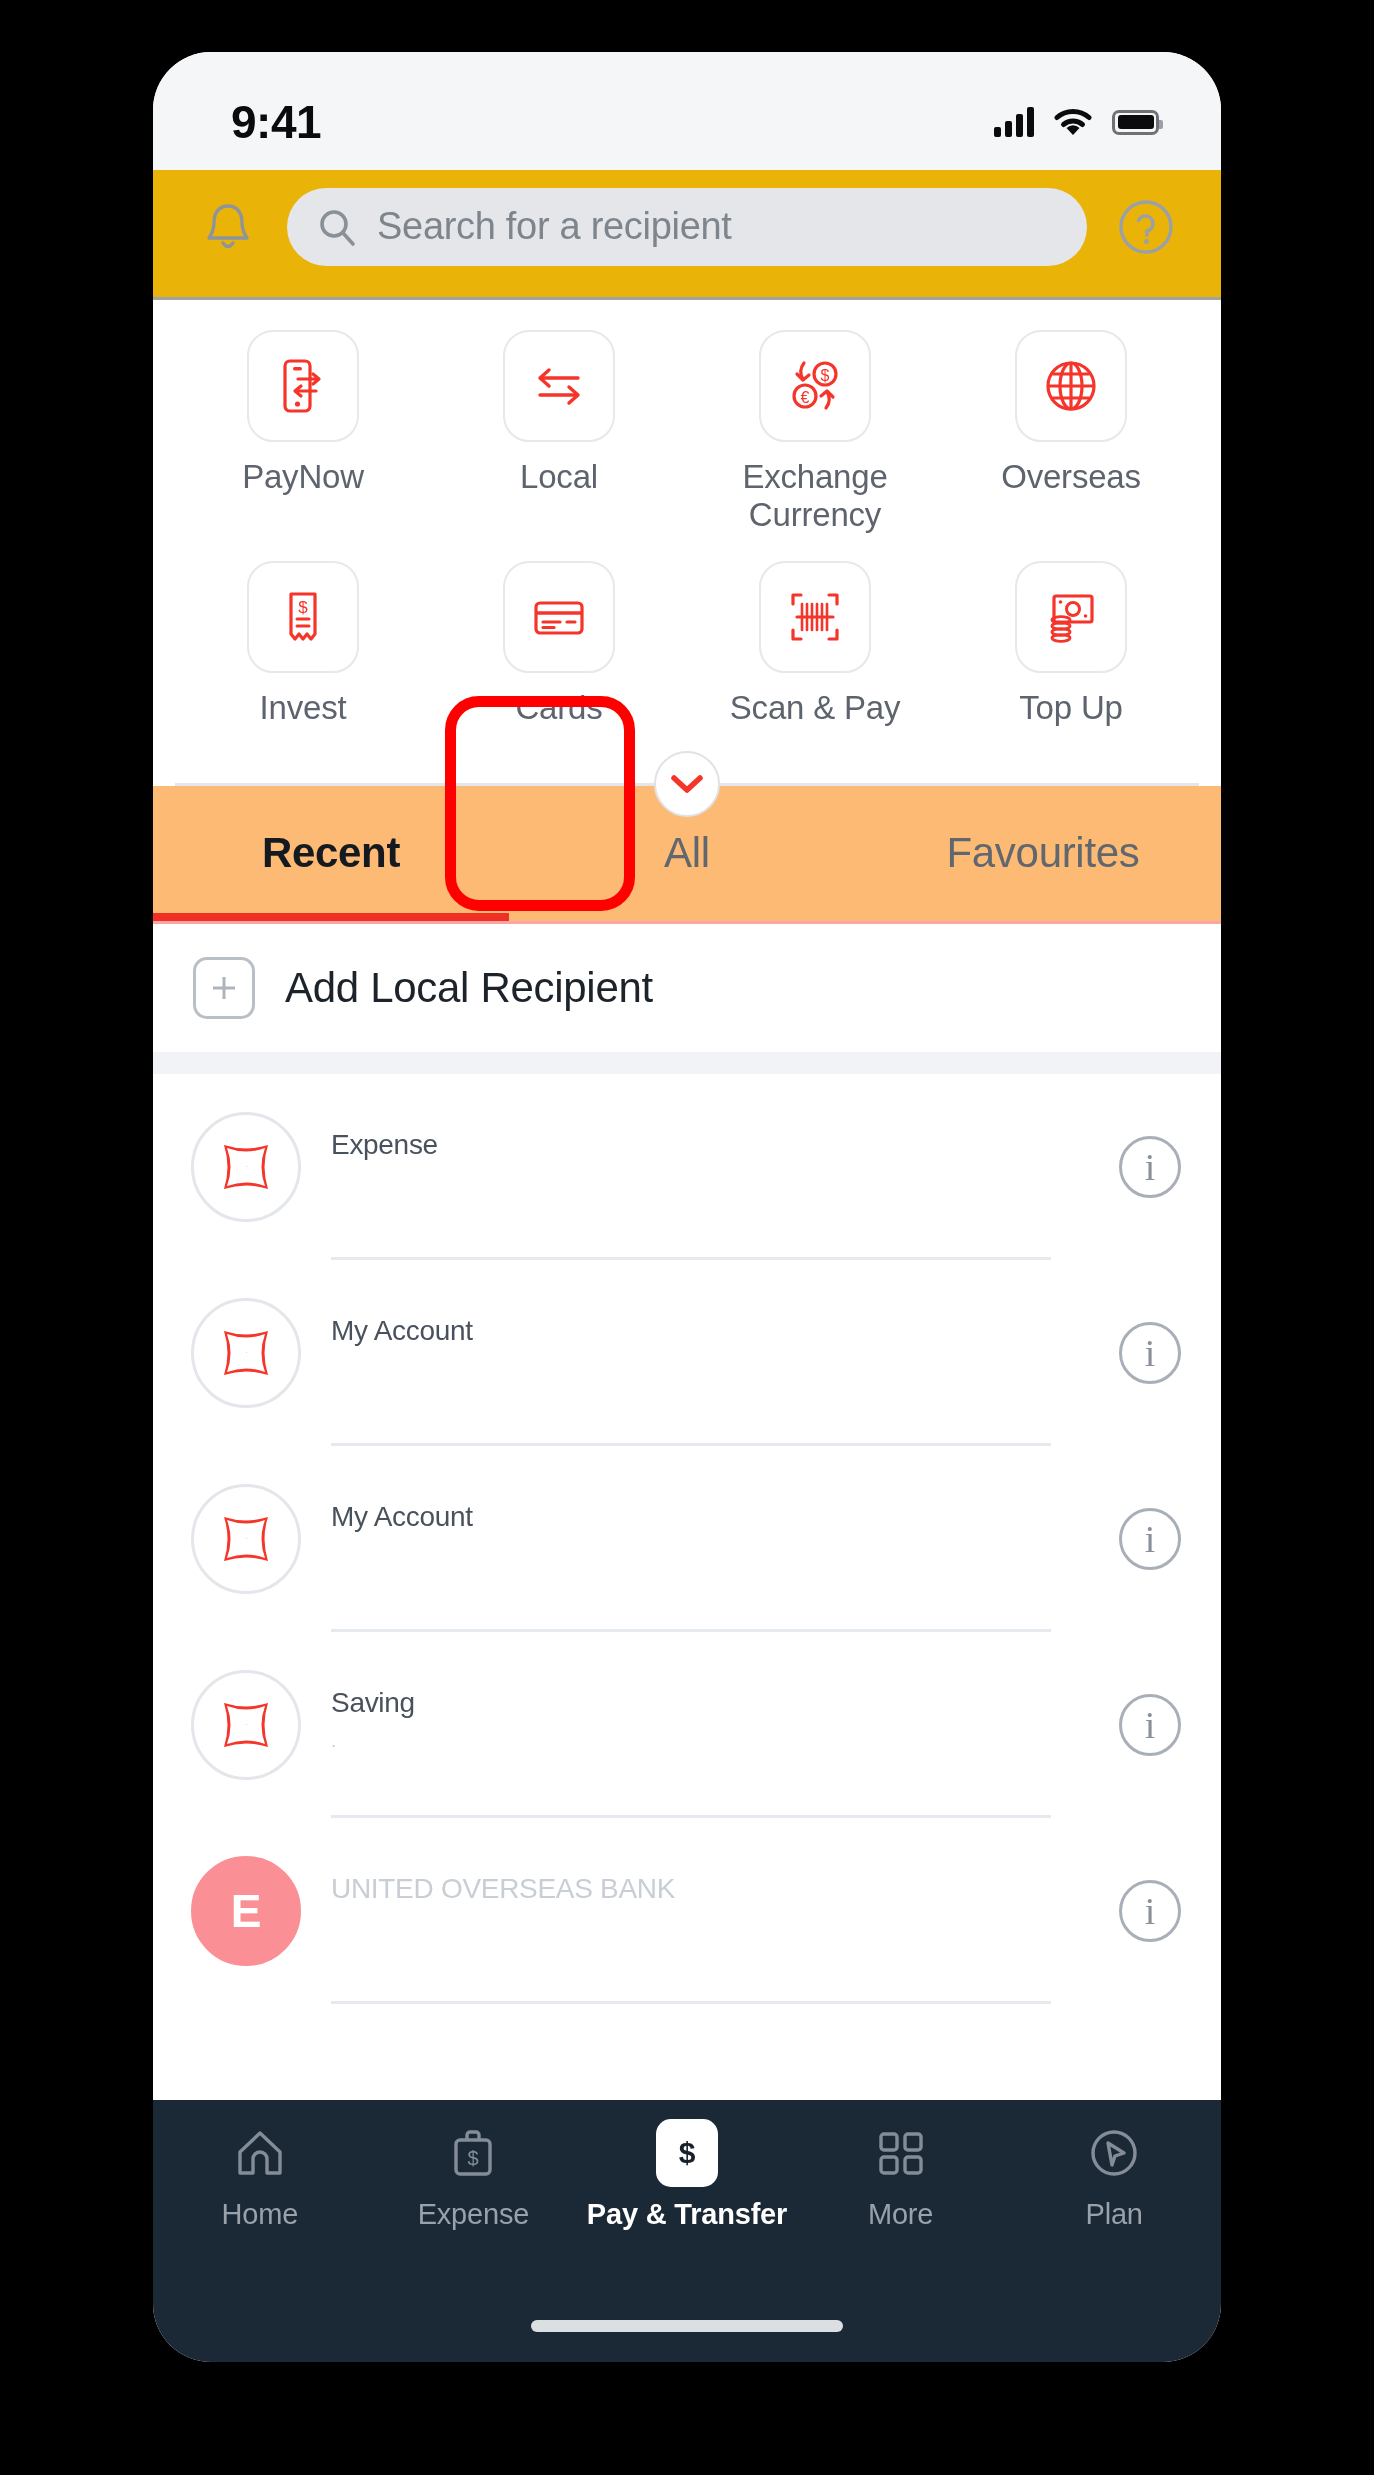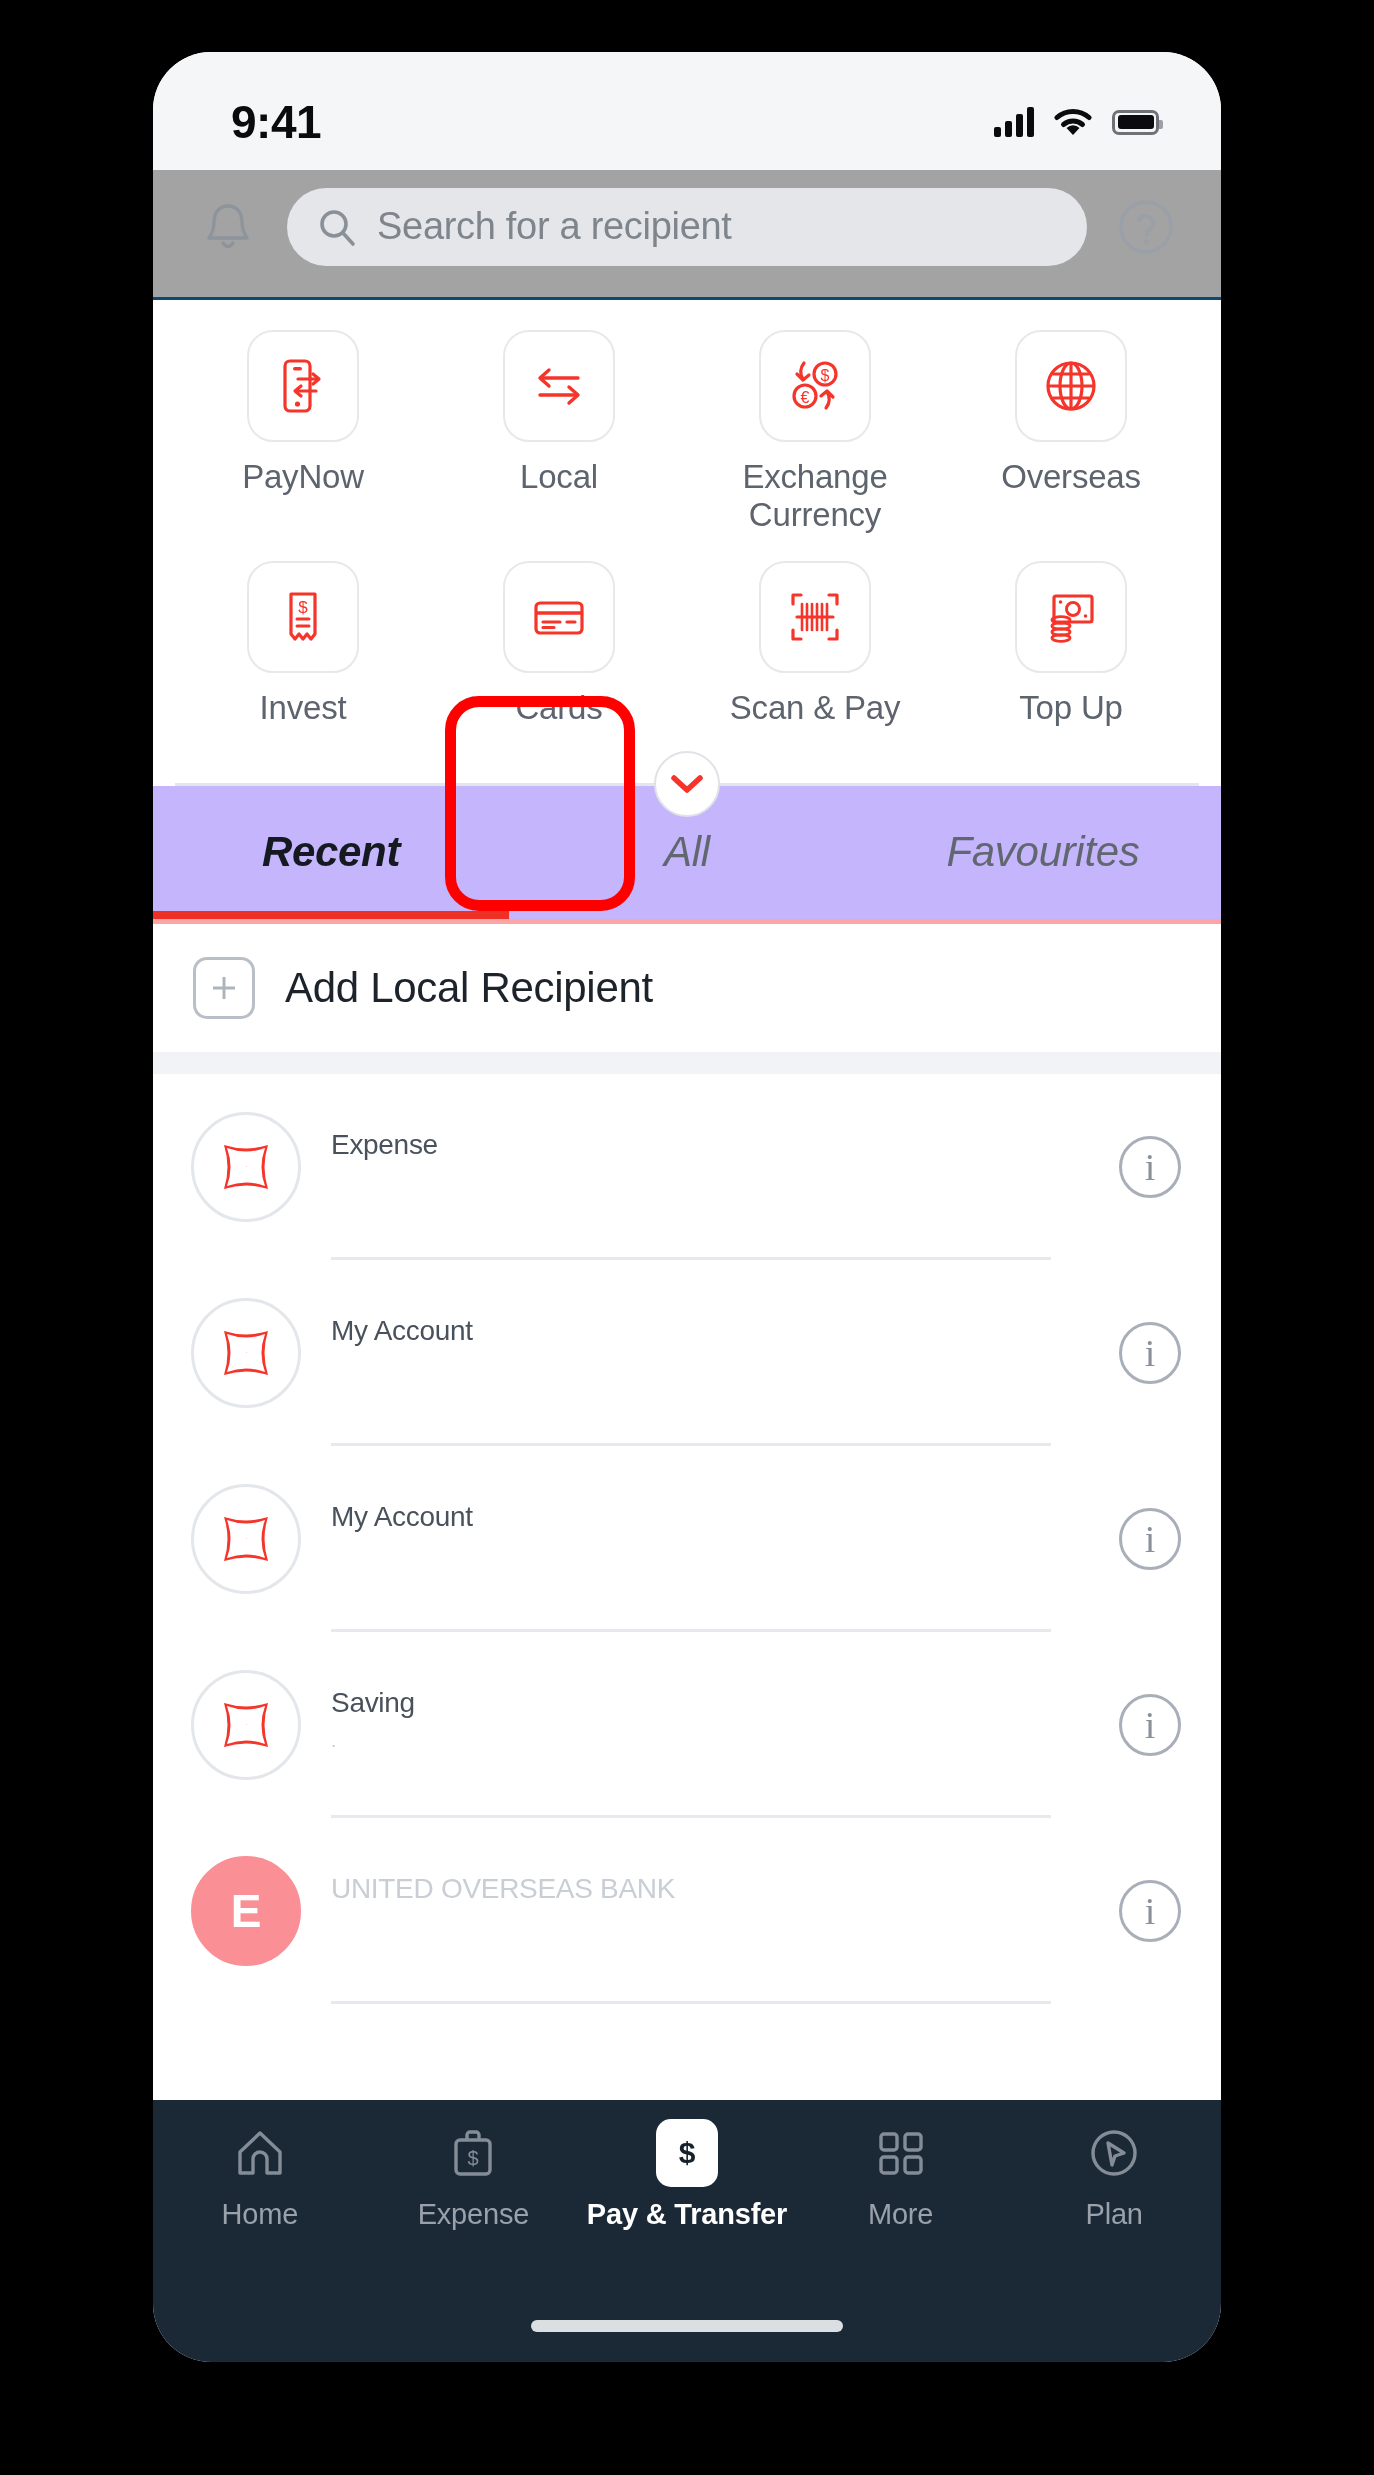--- a/index.html
+++ b/index.html
@@ -60,28 +60,28 @@
   .batt::after {
     content: ""; position: absolute;
     right: -7px; top: 7px;
     width: 4px; height: 9px;
     background: #9ba0a6; border-radius: 0 2px 2px 0;
   }
   .batt span { display: block; width: 100%; height: 100%; background: #0b0b0d; border-radius: 3px; }
 
   
   .searchbar {
-    background: #a3a3a3;
+    background: #eab308;
     flex: 0 0 auto;
     height: 130px;
     display: flex;
     align-items: center;
     padding: 0 40px 14px 40px;
     gap: 24px;
-    border-bottom: 3px solid #0c4a6e;
+    border-bottom: 3px solid #a3a3a3;
   }
   .icon-btn {
     width: 70px; height: 70px;
     display: flex; align-items: center; justify-content: center;
     flex: 0 0 auto;
   }
   .search-field {
     flex: 1 1 auto;
     height: 78px;
     background: #e4e6ea;
@@ -156,24 +156,23 @@
     background: #ffffff;
     border: 2px solid #dfe2e6;
     display: flex; align-items: center; justify-content: center;
     z-index: 4;
   }
 
   
   .tabs {
     flex: 0 0 auto;
     display: flex;
-    background: #c4b5fd;
+    background: #fdba74;
     height: 138px;
-    border-bottom: 5px solid #fca5a5;
-    font-style: italic;
+    border-bottom: 3px solid #fca5a5;
   }
   .tab {
     flex: 1 1 0;
     display: flex; align-items: center; justify-content: center;
     font-size: 42px;
     color: #61676f;
     position: relative;
     letter-spacing: -0.3px;
   }
   .tab.active { color: #151a20; font-weight: bold; }

